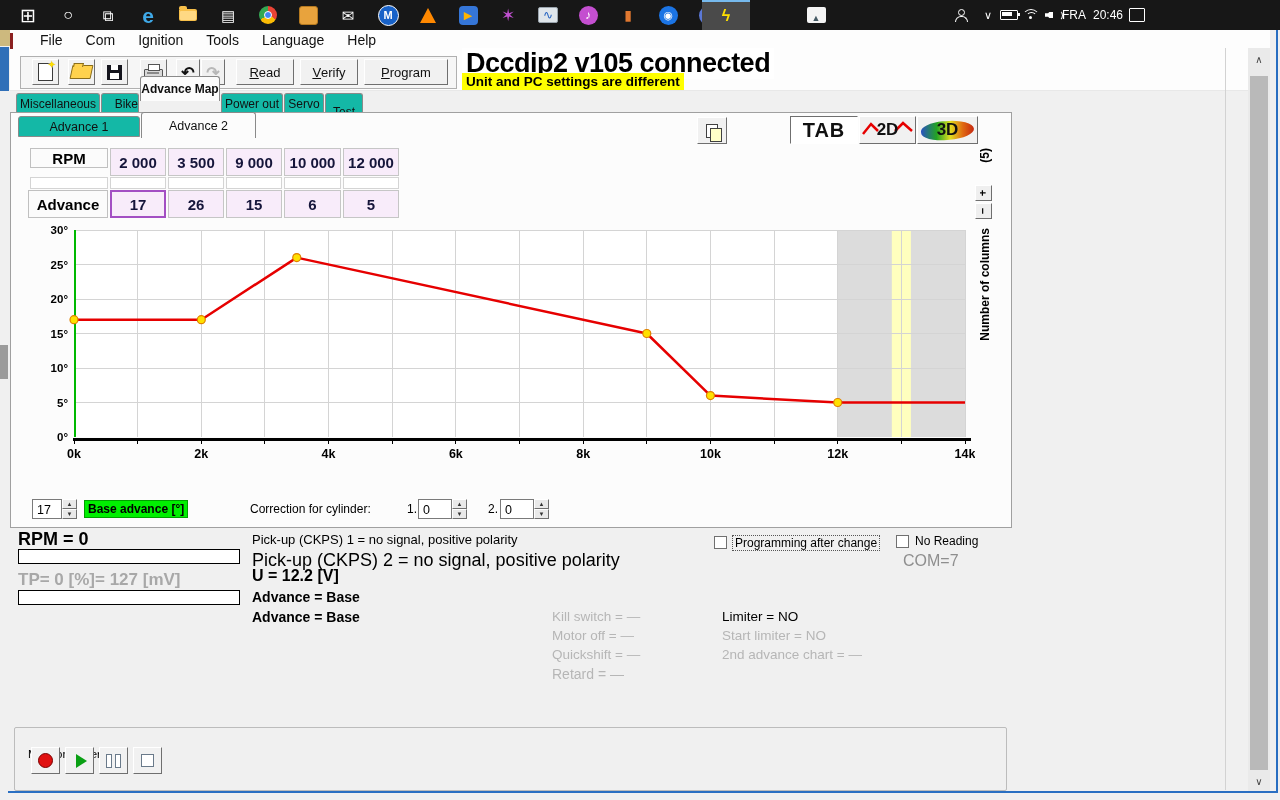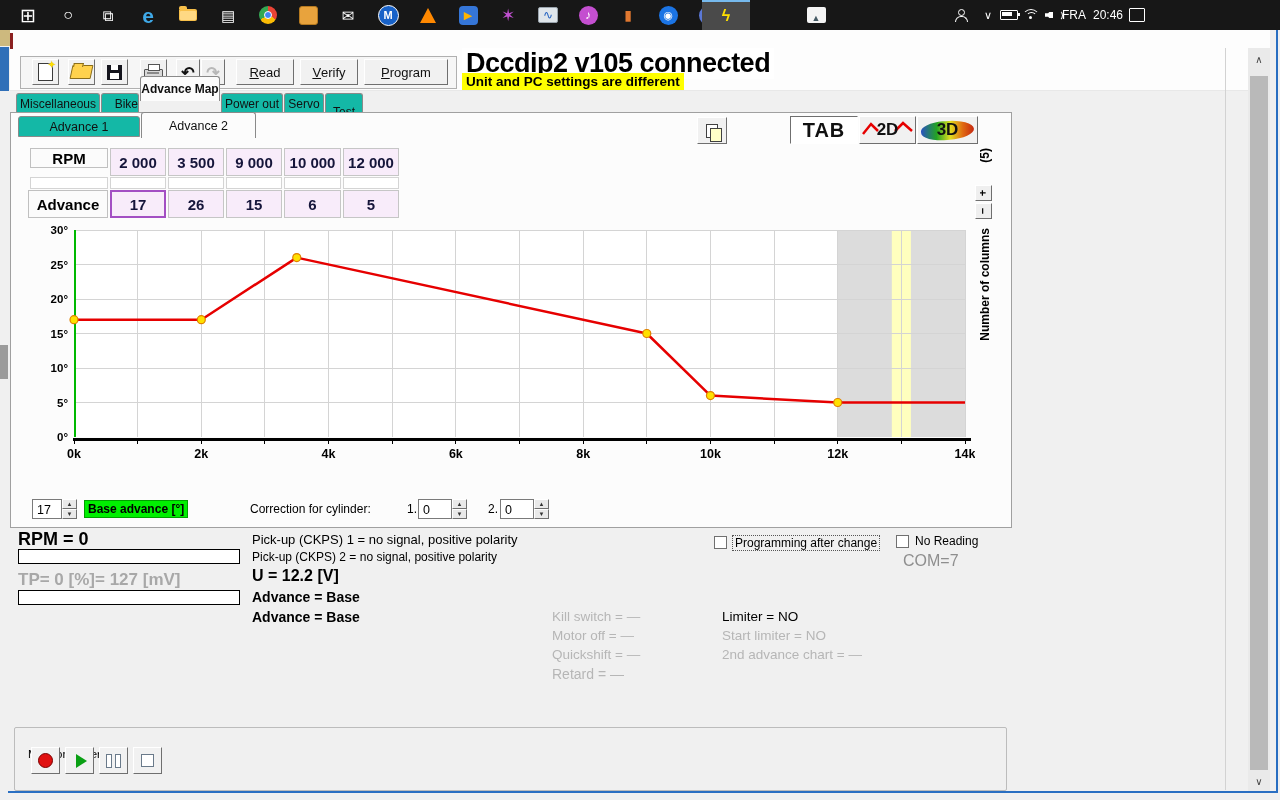--- a/index.html
+++ b/index.html
@@ -192,20 +192,28 @@
       <span class="i-notif"></span>
     </div>
 </div>
 
 <div class="frag" style="left:0;top:30px;width:10px;height:16px;background:#cdb97e;"></div>
 <div class="frag" style="left:0;top:47px;width:9px;height:44px;background:#2f6fb8;"></div>
 <div class="frag" style="left:0;top:345px;width:8px;height:34px;background:#9b9b9b;"></div>
 
 <div id="menubar">
   <div class="abs" style="left:0;top:3px;width:3px;height:16px;background:#8b2020;"></div>
+  <div class="abs" style="left:28px;top:2px;display:flex;gap:19px;">
+    <span class="menu-item">File</span>
+    <span class="menu-item">Com</span>
+    <span class="menu-item">Ignition</span>
+    <span class="menu-item">Tools</span>
+    <span class="menu-item">Language</span>
+    <span class="menu-item">Help</span>
+  </div>
 </div>
 
 <div class="abs" style="left:20px;top:56px;width:437px;height:33px;background:#f6f6f6;border:1px solid #b0b0b0;box-sizing:border-box;">
   <div class="tbtn abs" style="left:11px;top:2px;width:27px;height:26px;">
     <span class="ico-page"></span>
     <span class="sparkle" style="right:2px;top:-1px;">✦</span>
   </div>
   <div class="tbtn abs" style="left:47px;top:2px;width:27px;height:26px;">
     <span class="ico-folder-open"></span>
   </div>
@@ -412,21 +420,21 @@
   <span class="sp">▲</span>
     <span class="sp">▼</span>
 </div>
 
 <div class="stxt" style="left:18px;top:529px;font-size:18px;font-weight:bold;">RPM = 0</div>
 <div class="pbar" style="left:18px;top:549px;width:222px;height:15px;"></div>
 <div class="stxt gray" style="left:18px;top:570px;font-size:17px;font-weight:bold;color:#a8a8a8;">TP= 0 [%]= 127 [mV]</div>
 <div class="pbar" style="left:18px;top:590px;width:222px;height:15px;"></div>
 
 <div class="stxt" style="left:252px;top:532px;font-size:13px;">Pick-up (CKPS) 1 = no signal, positive polarity</div>
-<div class="stxt" style="left:252px;top:550px;font-size:12px;">Pick-up (CKPS) 2 = no signal, positive polarity</div>
+<div class="stxt" style="left:252px;top:550px;font-size:18px;">Pick-up (CKPS) 2 = no signal, positive polarity</div>
 <div class="stxt" style="left:252px;top:567px;font-size:16px;font-weight:bold;">U = 12.2 [V]</div>
 <div class="stxt" style="left:252px;top:589px;font-size:14px;font-weight:600;">Advance = Base</div>
 <div class="stxt" style="left:252px;top:609px;font-size:14px;font-weight:bold;">Advance = Base</div>
 
 <div class="stxt gray" style="left:552px;top:609px;font-size:13.5px;">Kill switch = —</div>
 <div class="stxt gray" style="left:552px;top:628px;font-size:13.5px;">Motor off = —</div>
 <div class="stxt gray" style="left:552px;top:647px;font-size:13.5px;">Quickshift = —</div>
 <div class="stxt gray" style="left:552px;top:666px;font-size:14px;">Retard = —</div>
 
 <div class="stxt" style="left:722px;top:609px;font-size:13.5px;">Limiter = NO</div>

